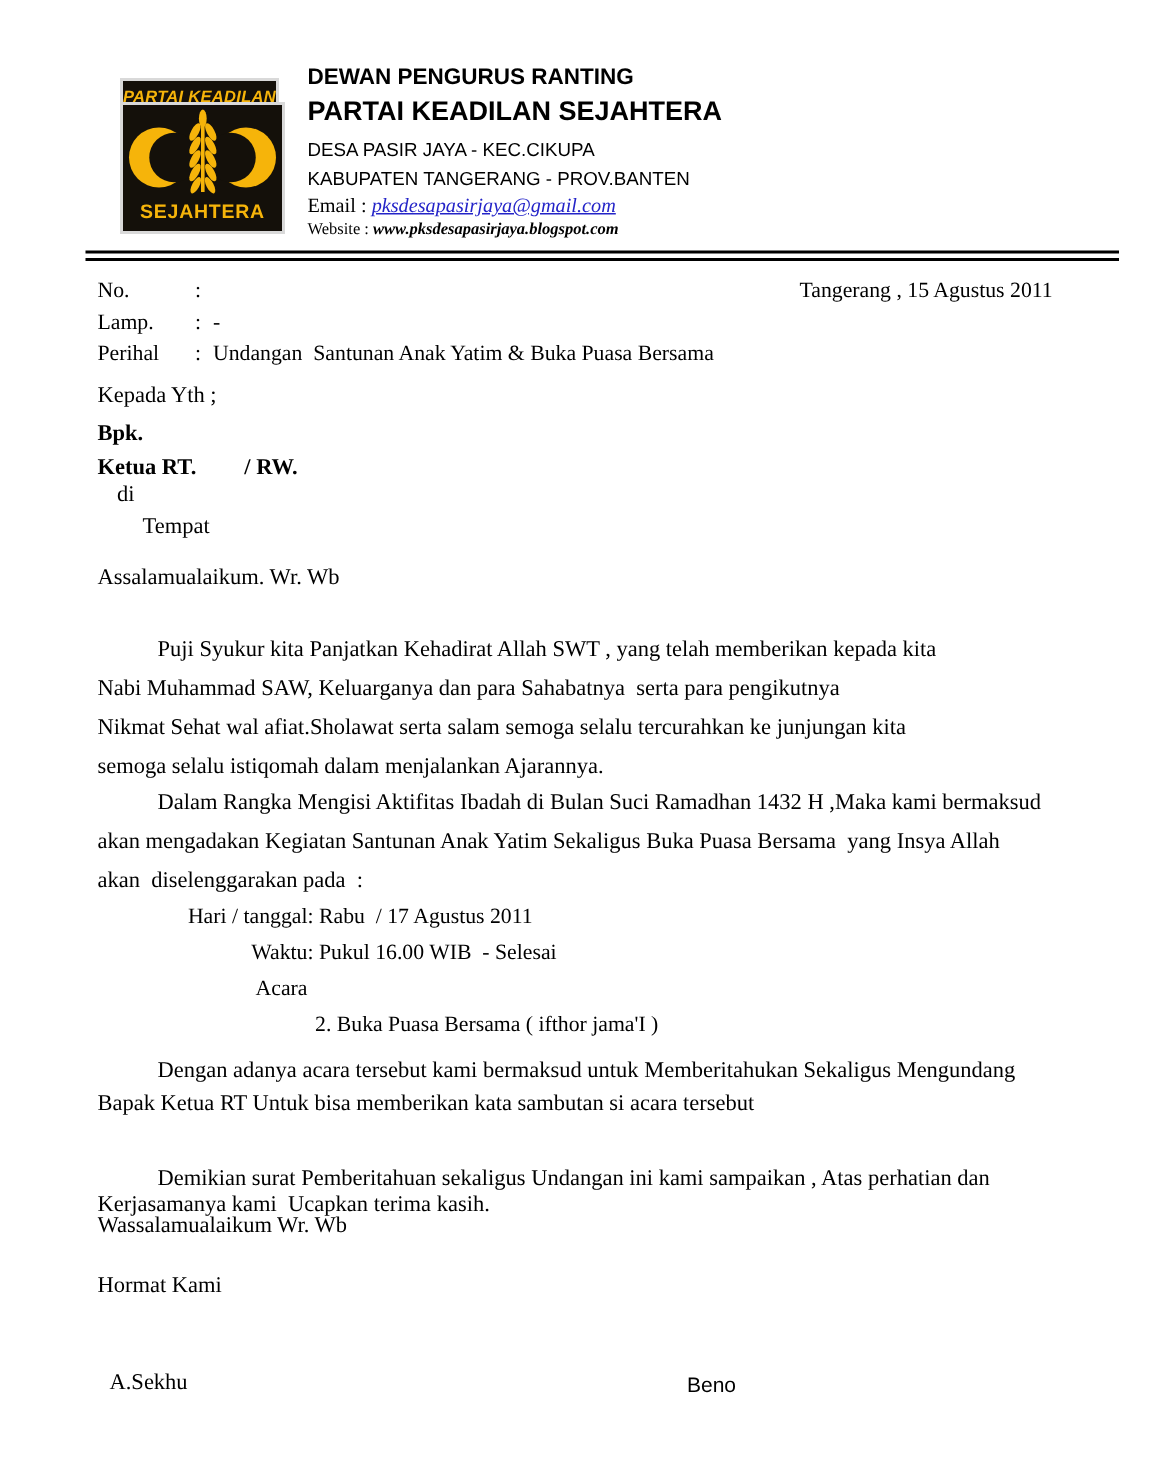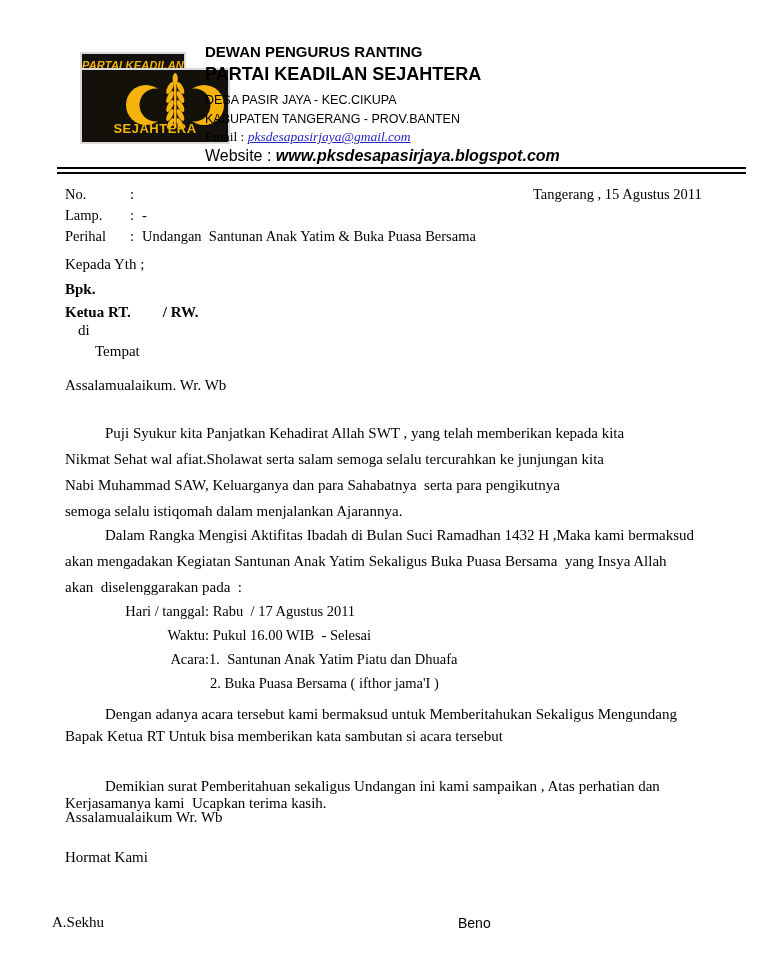--- a/index.html
+++ b/index.html
@@ -6,33 +6,33 @@
   .page{position:relative;width:778px;height:976px;background:#fff;overflow:hidden;
         font-family:"Liberation Serif", serif; color:#000;}
   .abs{position:absolute;}
   .pre{white-space:pre-wrap;}
 
   
   .logo-top{left:82px;top:42px;width:102px;height:21px;background:var(--logoBlack,#14100a);
             outline:2px solid #d9d9d9;display:flex;align-items:center;justify-content:center;margin-top:12px;}
   .logo-top span{color:var(--brandYellow,#f6b40a);font-family:"Liberation Sans",sans-serif;
             font-weight:bold;font-style:italic;font-size:11px;letter-spacing:.2px;white-space:nowrap;}
-  .logo-main{left:82px;top:70px;width:106px;height:72px;background:var(--logoBlack,#14100a);
-            outline:2px solid #d9d9d9;padding-left:40px;}
+  .logo-main{left:82px;top:70px;width:106px;height:84px;background:var(--logoBlack,#14100a);
+            outline:2px solid #d9d9d9;}
   .logo-main svg{display:block;}
   .logo-sejahtera{position:absolute;left:0;right:0;bottom:6px;text-align:center;
             color:var(--brandYellow,#f6b40a);font-family:"Liberation Sans",sans-serif;
             font-weight:bold;font-size:13px;letter-spacing:.5px;}
   .hd{left:205px;font-family:"Liberation Sans",sans-serif;white-space:nowrap;}
   .hd1{top:43px;font-size:15px;font-weight:bold;}
   .hd2{top:64px;font-size:18px;font-weight:bold;}
   .hd3{top:93px;font-size:12.5px;}
   .hd4{top:112px;font-size:12.5px;}
   .hd5{top:129px;font-family:"Liberation Serif",serif;font-size:13.5px;}
-  .hd6{top:147px;font-family:Liberation Sans, sans-serif;font-size:16px;}
+  .hd6{top:147px;font-family:Liberation Serif, serif;font-size:11px;}
   .email-link{color:var(--linkBlue,#2424c8);font-style:italic;text-decoration:underline;cursor:pointer;}
   .web-link{font-weight:bold;font-style:italic;color:#000;text-decoration:none;cursor:pointer;}
   .rule{left:57px;top:167px;width:689px;height:3px;border-top:2px solid #000;border-bottom:2px solid #000;}
 
   
   .meta{left:65px;top:184px;width:480px;font-size:14.5px;}
   .meta .row{display:flex;height:21px;line-height:21px;}
   .meta .lbl{width:65px;}
   .meta .sep{width:12px;}
   .dateline{left:533px;top:186px;font-size:14.5px;white-space:nowrap;}
@@ -55,21 +55,21 @@
   .p3{top:703px;line-height:22px;}
   .p4{top:762px;line-height:16.5px;margin-top:16px;}
 
   .sched{left:105px;top:599px;font-size:14.5px;text-align:right;}
   .sched .row{display:flex;height:24px;line-height:24px;}
   .sched .lbl{width:100px;}
   .sched .val{white-space:pre-wrap;}
 
   .wassalam{left:65px;top:809px;height:13px;overflow:hidden;font-size:15px;white-space:nowrap;}
   .regards{left:65px;top:849px;font-size:15px;}
-  .sig-left{left:52px;top:914px;font-size:15px;}
+  .sig-left{left:73px;top:914px;font-size:15px;}
   .sig-right{left:458px;top:915px;font-family:"Liberation Sans",sans-serif;font-size:14px;}
 </style>
 </head>
 <body>
 
 <div class="page">
 
   <div class="abs logo-top">
     <span>PARTAI KEADILAN</span>
   </div>
@@ -131,58 +131,57 @@
   <div class="abs rcp r1 pre">Kepada  Yth ;</div>
   <div class="abs rcp r2">Bpk.</div>
   <div class="abs rcp r3"><span>Ketua RT.</span><span class="gap"></span><span>/ RW.</span></div>
   <div class="abs rcp r4">di</div>
   <div class="abs rcp r5">Tempat</div>
 
   <div class="abs salutation">Assalamualaikum. Wr. Wb</div>
 
   <div class="abs para p1">
     <div class="first pre">Puji Syukur kita Panjatkan Kehadirat Allah SWT , yang telah memberikan kepada kita</div>
+    <div class="pre">Nabi Muhammad SAW, Keluarganya dan para Sahabatnya  serta para pengikutnya</div>
     <div class="pre">Nikmat Sehat wal afiat.Sholawat serta salam semoga selalu tercurahkan ke junjungan kita</div>
-    <div class="pre">Nabi Muhammad SAW, Keluarganya dan para Sahabatnya  serta para pengikutnya</div>
     <div class="pre">semoga selalu istiqomah dalam menjalankan Ajarannya.</div>
   </div>
 
   <div class="abs para p2">
     <div class="first pre">Dalam Rangka Mengisi Aktifitas Ibadah di Bulan Suci Ramadhan 1432 H ,Maka kami bermaksud</div>
     <div class="pre">akan mengadakan Kegiatan Santunan Anak Yatim Sekaligus Buka Puasa Bersama  yang Insya Allah</div>
     <div class="pre">akan  diselenggarakan pada  :</div>
   </div>
 
   <div class="abs sched">
     <div class="row">
       <span class="lbl">Hari / tanggal</span>
       <span class="val">: Rabu  / 17 Agustus 2011</span>
     </div>
     <div class="row">
       <span class="lbl">Waktu</span>
       <span class="val">: Pukul 16.00 WIB  - Selesai</span>
     </div>
     <div class="row">
       <span class="lbl">Acara</span>
-      <span class="val">:1.  Santunan Anak Yatim Piatu dan Dhuafa</span>
     </div>
     <div class="row">
       <span class="lbl"></span>
       <span class="val" style="padding-left:5px;">2. Buka Puasa Bersama ( ifthor jama'I )</span>
     </div>
   </div>
 
   <div class="abs para p3">
     <div class="first pre">Dengan adanya acara tersebut kami bermaksud untuk Memberitahukan Sekaligus Mengundang</div>
     <div class="pre">Bapak Ketua RT Untuk bisa memberikan kata sambutan si acara tersebut</div>
   </div>
 
   <div class="abs para p4">
     <div class="first pre">Demikian surat Pemberitahuan sekaligus Undangan ini kami sampaikan , Atas perhatian dan</div>
     <div class="pre">Kerjasamanya kami  Ucapkan terima kasih.</div>
   </div>
 
-  <div class="abs wassalam">Assalamualaikum Wr. Wb</div>
+  <div class="abs wassalam">Wassalamualaikum Wr. Wb</div>
   <div class="abs regards">Hormat Kami</div>
   <div class="abs sig-left">A.Sekhu</div>
   <div class="abs sig-right">Beno</div>
 
 </div>
 
 </body></html>

